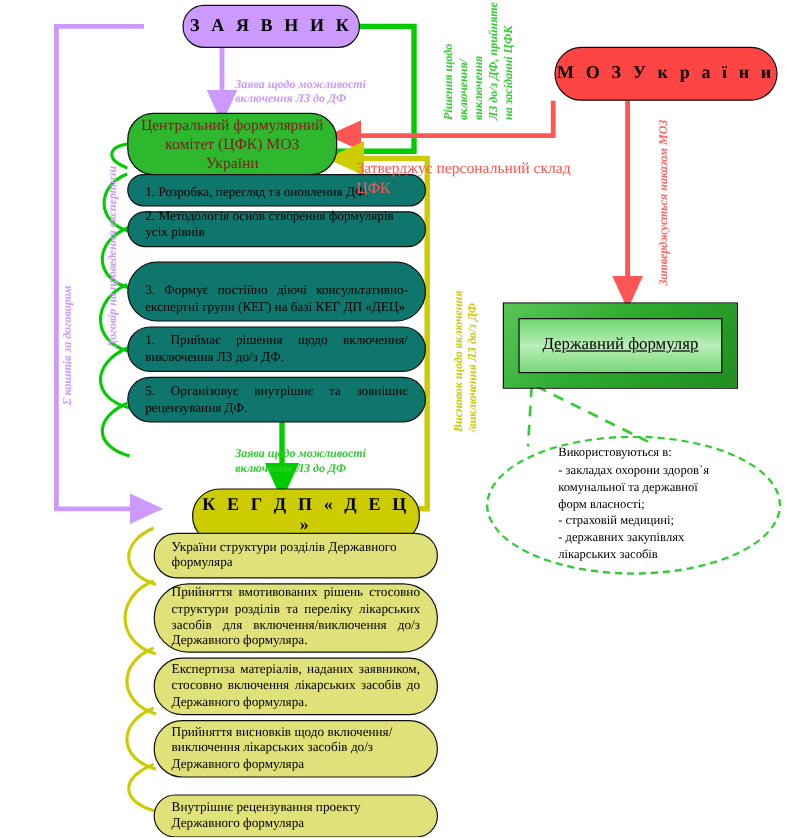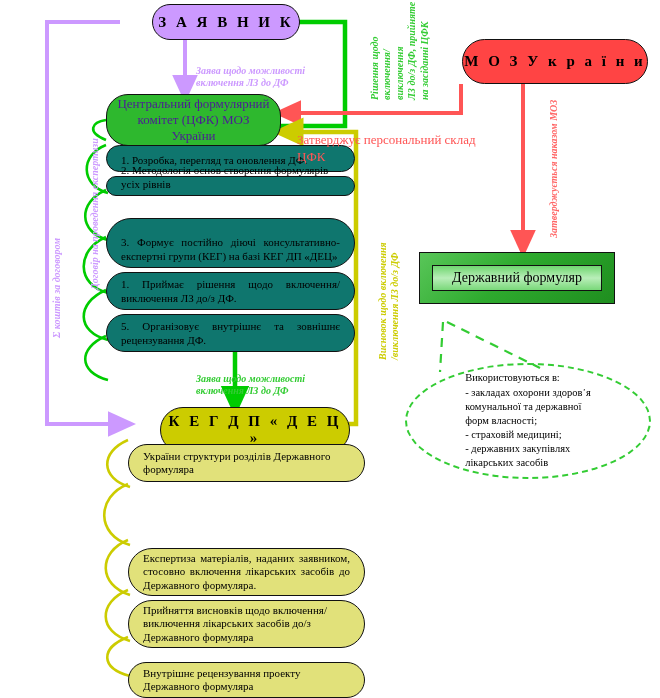--- a/index.html
+++ b/index.html
@@ -47,21 +47,21 @@
   }
   .node-moz {
     background: #ff4444;
   }
   .node-cfk {
     background: #2eb82e;
     border-radius: 22px;
     font-size: 13px;
     line-height: 1.25;
     padding: 4px 10px;
-    color: #4c1d95;
+    color: #7f1d1d;
     font-family: Liberation Serif, serif;
   }
   .node-keg {
     background: #cccc00;
   }
   .sub {
     position: absolute;
     box-sizing: border-box;
     border: 1.5px solid #111111;
     border-radius: 999px;
@@ -234,47 +234,50 @@
     <span>Центральний формулярний комітет (ЦФК) МОЗ України</span>
   </div>
 
   <div class="node pill-head node-keg" style="left:128px; top:407px; width:190px; height:46px;">
     <span>К Е Г  Д П « Д Е Ц »</span>
   </div>
 
   <div class="sub sub-green" style="left:106px; top:145px; width:249px; height:27px;">
     <span class="left">1. Розробка, перегляд та оновлення ДФ.</span>
   </div>
-  <div class="sub sub-green" style="left:106px; top:176px; width:249px; height:20px;">
+  <div class="sub sub-green" style="left:106px; top:176px; width:249px; height:30px;">
     <span class="left">2. Методологія основ створення формулярів усіх рівнів</span>
   </div>
   <div class="sub sub-green" style="left:106px; top:218px; width:249px; height:50px;">
     <span class="just">3. Формує постійно діючі консультативно-експертні групи (КЕГ) на базі КЕГ ДП «ДЕЦ»</span>
   </div>
   <div class="sub sub-green" style="left:106px; top:272px; width:249px; height:38px;">
     <span class="just">1. Приймає рішення щодо включення/виключення ЛЗ до/з ДФ.</span>
   </div>
   <div class="sub sub-green" style="left:106px; top:314px; width:249px; height:38px;">
     <span class="just">5. Організовує внутрішнє та зовнішнє рецензування ДФ.</span>
   </div>
 
   <div class="sub sub-yellow" style="left:128px; top:444px; width:237px; height:38px;">
     <span class="left">України структури розділів Державного формуляра</span>
   </div>
+  <div class="sub sub-yellow" style="left:128px; top:486px; width:237px; height:58px;">
+    <span class="just">Прийняття вмотивованих рішень стосовно структури розділів та переліку лікарських засобів для включення/виключення до/з Державного формуляра.</span>
+  </div>
   <div class="sub sub-yellow" style="left:128px; top:548px; width:237px; height:48px;">
     <span class="just">Експертиза матеріалів, наданих заявником, стосовно включення лікарських засобів до Державного формуляра.</span>
   </div>
   <div class="sub sub-yellow" style="left:128px; top:600px; width:237px; height:48px;">
     <span class="left">Прийняття висновків щодо включення/виключення лікарських засобів до/з Державного формуляра</span>
   </div>
   <div class="sub sub-yellow" style="left:128px; top:662px; width:237px; height:36px;">
     <span class="left">Внутрішнє рецензування проекту Державного формуляра</span>
   </div>
 
-  <div class="formulary" style="left:419px; top:252px; width:196px; height:52px;">
+  <div class="formulary" style="left:419px; top:252px; width:196px; height:72px;text-decoration:underline;">
     <div class="formulary-inner">
       <span>Державний формуляр</span>
     </div>
   </div>
 
   <div class="callout" style="left:405px; top:363px; width:246px; height:116px;">
     <span class="callout-text">Використовуються в:
 - закладах  охорони здоров᾿я
 комунальної та державної
 форм власності;

